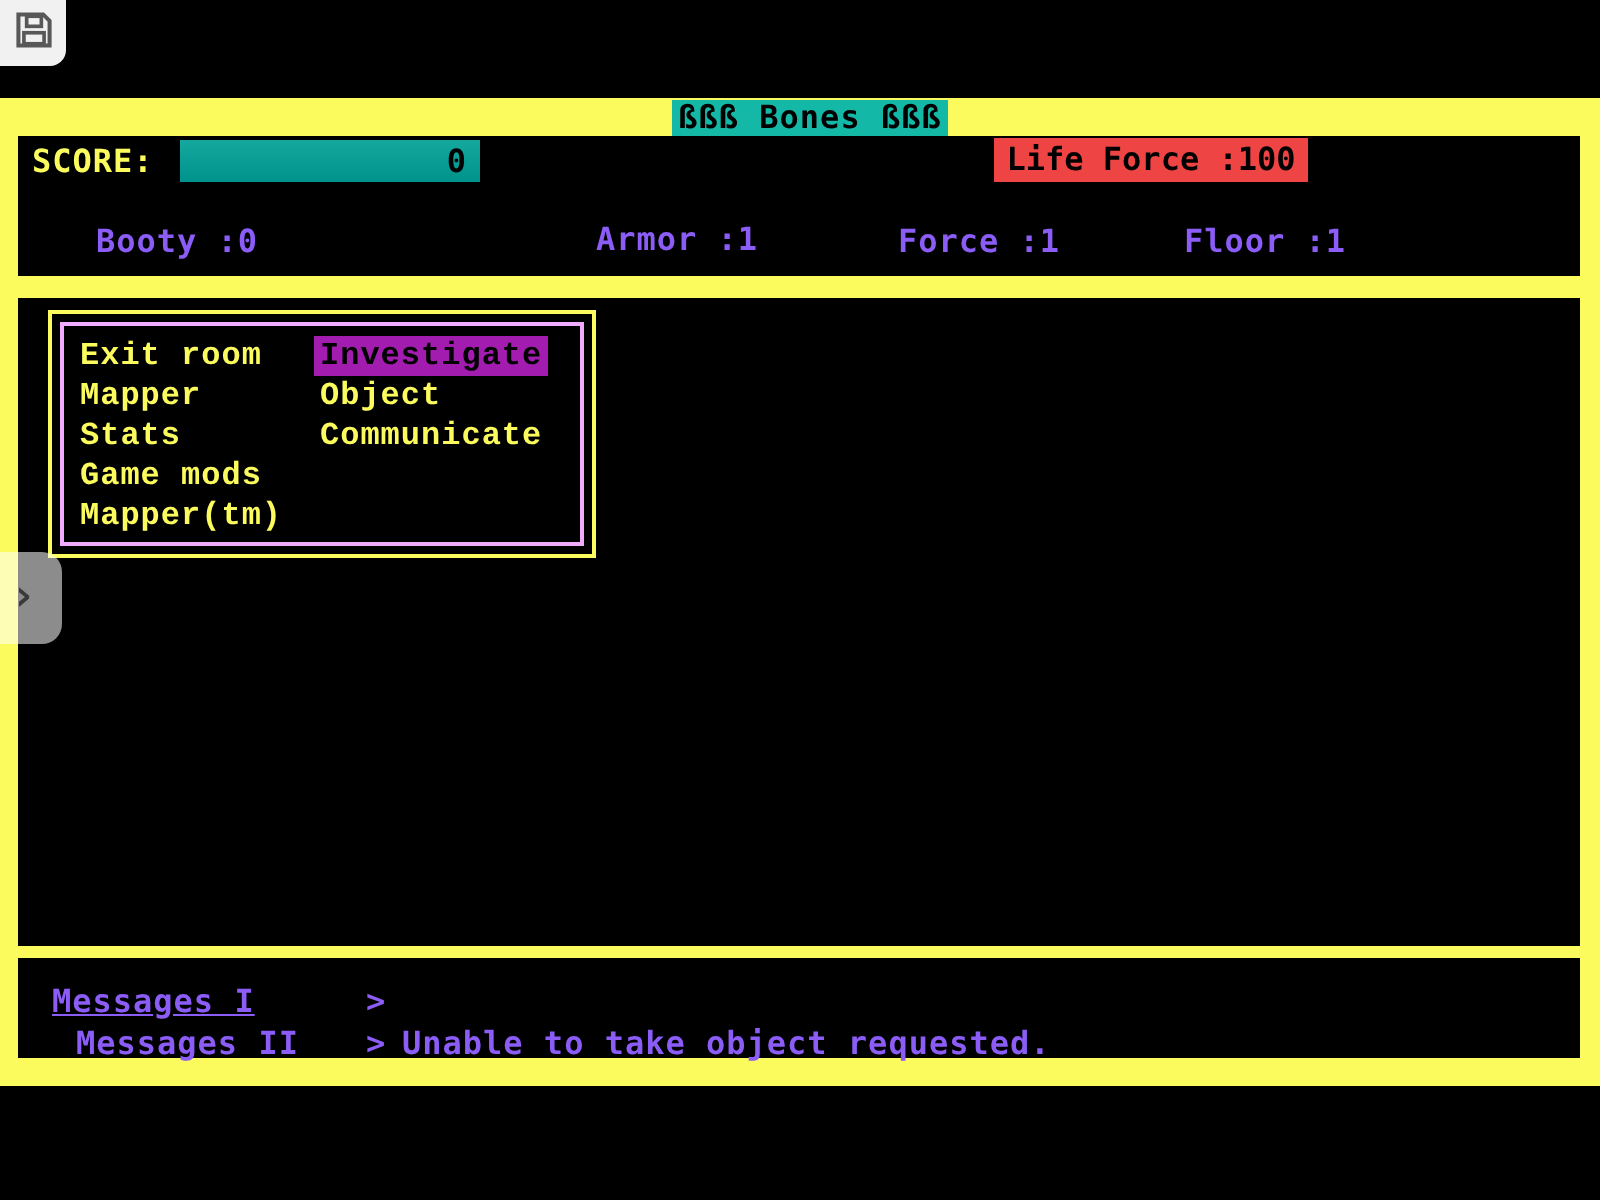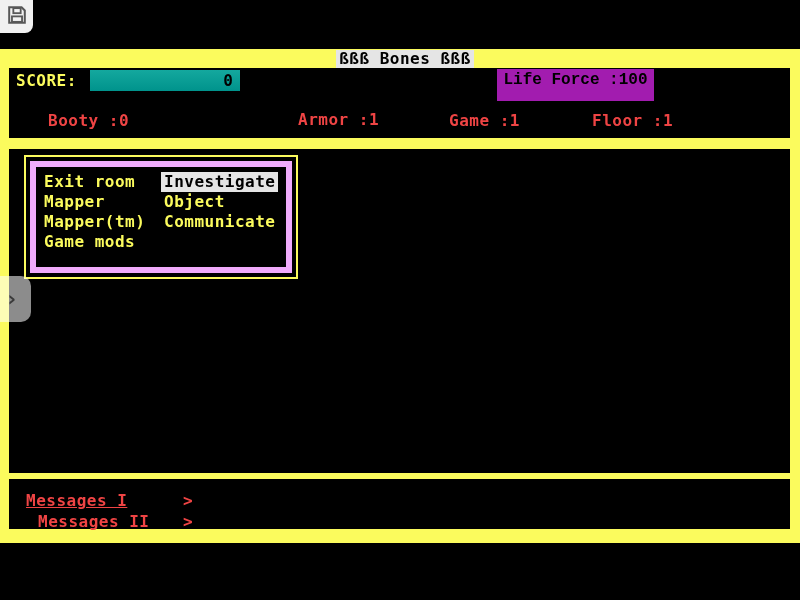--- a/index.html
+++ b/index.html
@@ -35,63 +35,63 @@
   .yel{background:#fbfb5d;position:absolute;}
   .band-title{left:0;top:49px;width:800px;height:19px;}
   .border-left{left:0;top:68px;width:9px;height:475px;}
   .border-right{left:790px;top:68px;width:10px;height:475px;}
   .divider1{left:0;top:138px;width:800px;height:11px;}
   .divider2{left:0;top:473px;width:800px;height:6px;}
   .band-bottom{left:0;top:529px;width:800px;height:14px;}
 
   .title-chip{
     position:absolute;left:336px;top:50px;width:138px;height:18px;
-    background:#e5e5e5;color:#000;
+    background:#14b8a6;color:#000;
     font-size:16px;line-height:18px;text-align:center;letter-spacing:0.5px;
   }
 
   
   .t-yellow{color:#fbfb5d;}
-  .t-teal{color:#ef4444;}
+  .t-teal{color:#8b5cf6;}
   .txt{position:absolute;font-size:16px;letter-spacing:0.5px;white-space:pre;}
   .score-label{left:16px;top:71px;}
   .score-bar{
     position:absolute;left:90px;top:70px;width:150px;height:21px;
     background:linear-gradient(180deg,#14a89e,#00938c);
     color:#000;font-size:16px;line-height:21px;
     text-align:right;padding-right:7px;box-sizing:border-box;
   }
   .life-chip{
-    position:absolute;left:497px;top:69px;width:157px;height:32px;
-    background:#a21caf;color:#000;
-    font-size:16px;line-height:22px;text-align:center;font-family:Liberation Mono, monospace;
+    position:absolute;left:497px;top:69px;width:157px;height:22px;
+    background:#ef4444;color:#000;
+    font-size:16px;line-height:22px;text-align:center;
   }
   .stat-booty{left:48px;top:111px;}
   .stat-armor{left:298px;top:110px;}
   .stat-force{left:449px;top:111px;}
   .stat-floor{left:592px;top:111px;}
 
   
   .menu-box{
     position:absolute;left:24px;top:155px;width:274px;height:124px;
     border:2px solid #fbfb5d;box-sizing:border-box;padding:4px;
   }
   .menu-inner{
-    width:100%;height:100%;border:6px solid #f0abfc;
-    box-sizing:border-box;position:relative;
+    width:100%;height:100%;border:2px solid #f0abfc;
+    box-sizing:border-box;position:relative;font-family:Liberation Mono, monospace;
   }
   .menu-col{
     position:absolute;top:5px;
     color:#fbfb5d;font-size:16px;letter-spacing:0.5px;
   }
   .menu-col-1{left:8px;}
   .menu-col-2{left:128px;}
   .menu-item{height:20px;line-height:20px;white-space:pre;cursor:pointer;}
   .menu-item.selected{
-    background:#e5e5e5;color:#000;
+    background:#a21caf;color:#000;
     padding:0 3px;margin:0 -3px;
     display:inline-block;
   }
   .menu-row{height:20px;}
 
   
   .msg-label-1{left:26px;top:491px;text-decoration:underline;}
   .msg-prompt-1{left:183px;top:491px;}
   .msg-text-1{left:201px;top:491px;}
   .msg-label-2{left:38px;top:512px;}
@@ -125,38 +125,40 @@
   <div class="yel band-bottom"></div>
 
   <div class="title-chip">ßßß Bones ßßß</div>
 
   <div class="txt t-yellow score-label">SCORE:</div>
   <div class="score-bar">0</div>
   <div class="life-chip">Life Force :100</div>
 
   <div class="txt t-teal stat-booty">Booty :0</div>
   <div class="txt t-teal stat-armor">Armor :1</div>
-  <div class="txt t-teal stat-force">Game :1</div>
+  <div class="txt t-teal stat-force">Force :1</div>
   <div class="txt t-teal stat-floor">Floor :1</div>
 
   <div class="menu-box">
     <div class="menu-inner">
       <div class="menu-col menu-col-1">
         <div class="menu-item">Exit room</div>
         <div class="menu-item">Mapper</div>
+        <div class="menu-item">Stats</div>
+        <div class="menu-item">Game mods</div>
         <div class="menu-item">Mapper(tm)</div>
-        <div class="menu-item">Game mods</div>
       </div>
       <div class="menu-col menu-col-2">
         <div class="menu-row"><span class="menu-item selected">Investigate</span></div>
         <div class="menu-row"><span class="menu-item">Object</span></div>
         <div class="menu-row"><span class="menu-item">Communicate</span></div>
       </div>
     </div>
   </div>
 
   <div class="txt t-teal msg-label-1">Messages I</div>
   <div class="txt t-teal msg-prompt-1">&gt;</div>
   <div class="txt t-teal msg-text-1"></div>
   <div class="txt t-teal msg-label-2">Messages II</div>
   <div class="txt t-teal msg-prompt-2">&gt;</div>
+  <div class="txt t-teal msg-text-2">Unable to take object requested.</div>
 
 </div>
 
 </body></html>

